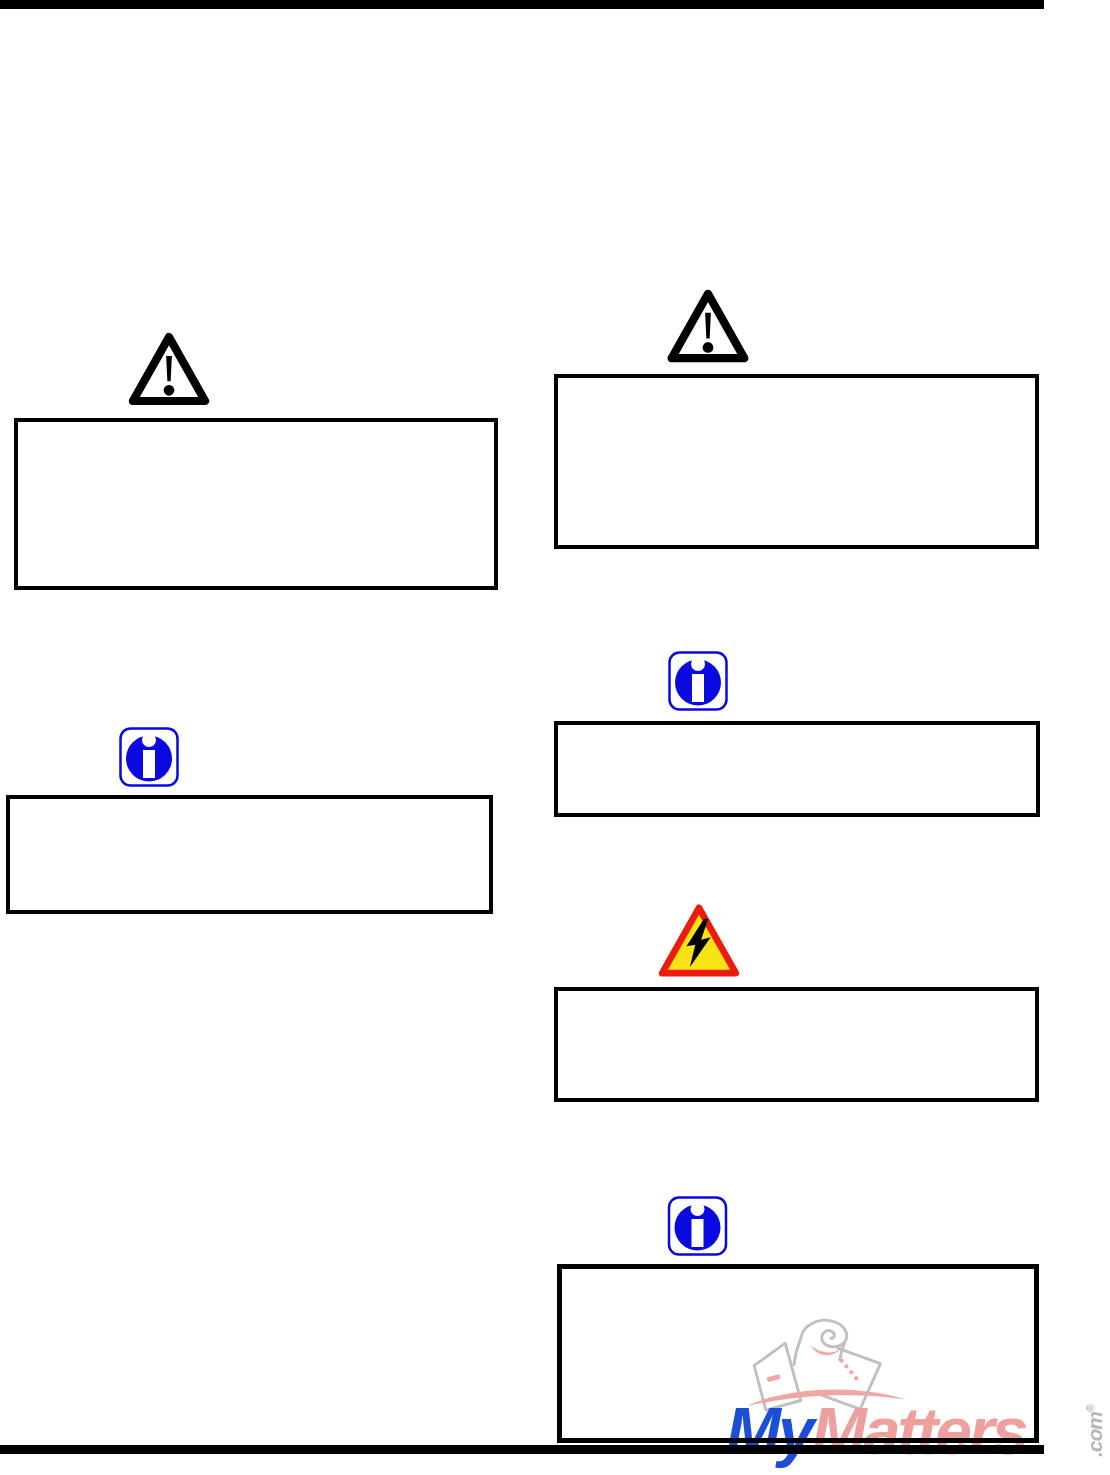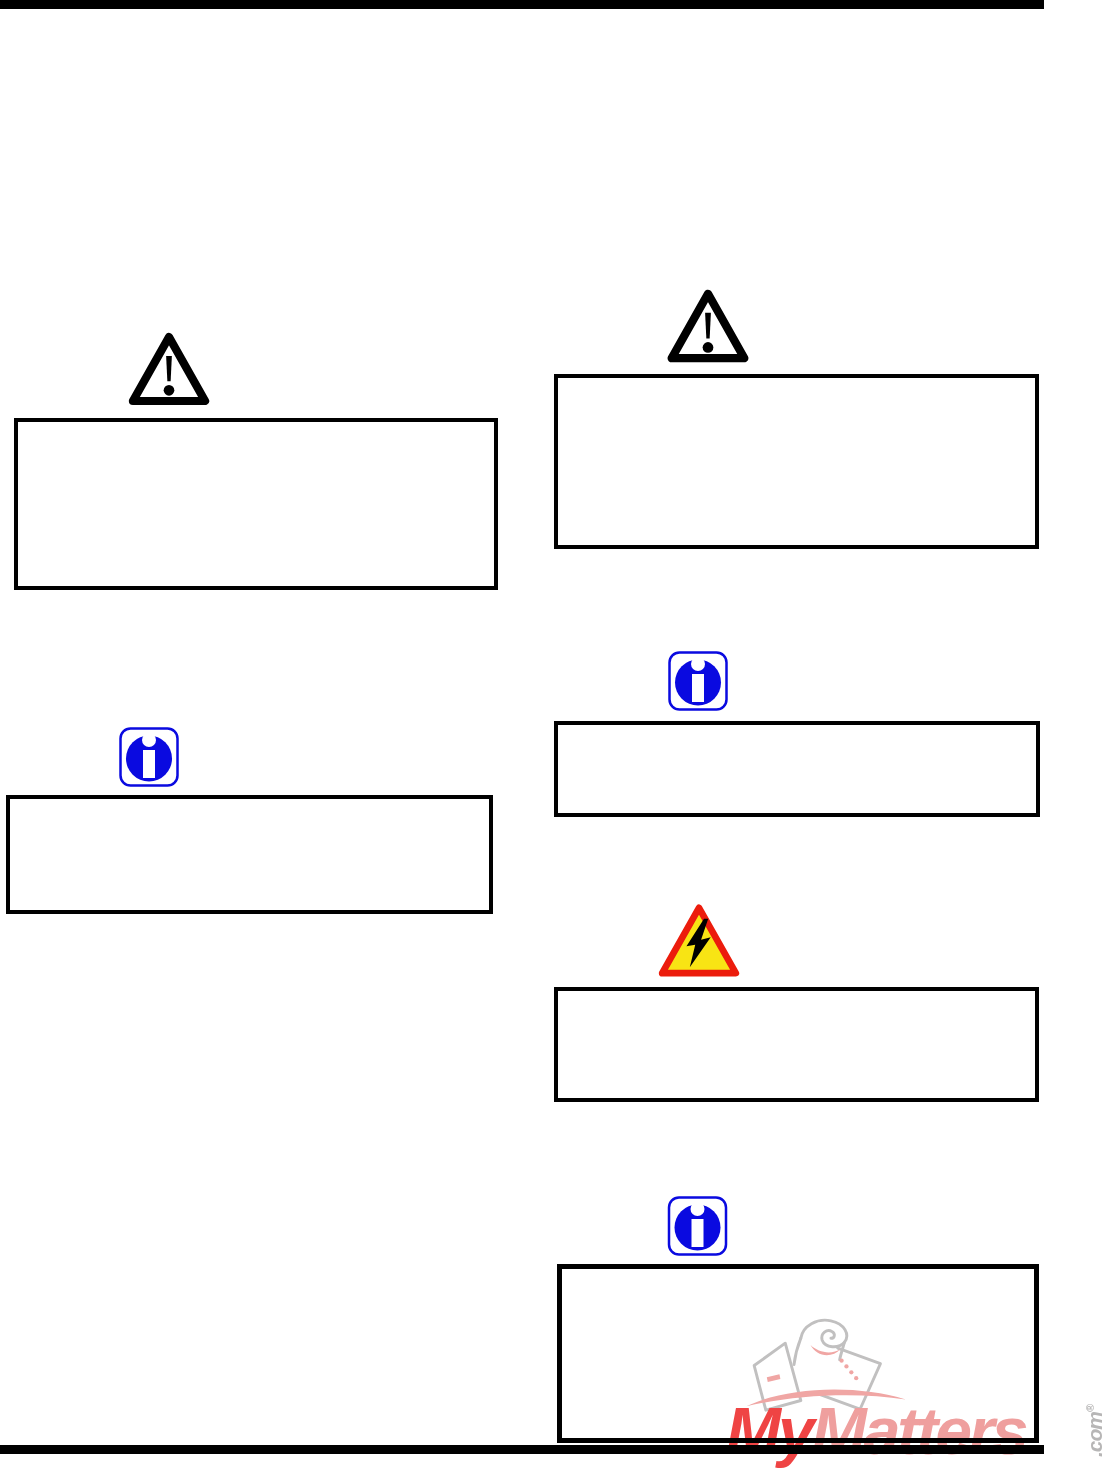--- a/index.html
+++ b/index.html
@@ -39,21 +39,21 @@
 
   
   .watermark { z-index: 1; }
   .wm-logo { left: 738px; top: 1315px; width: 180px; height: 102px; }
   .wm-brand {
     left: 726px; top: 1398px;
     font-size: 66px; line-height: 1;
     font-weight: bold; font-style: italic;
     letter-spacing: -3px; white-space: nowrap;
   }
-  .wm-my      { color: #ef4444; font-style: italic; }
+  .wm-my      { color: #1d4ed8; font-style: italic; }
   .wm-binding { color: #ef9f9e; }
   .wm-domain-wrap {
     left: 1062px; top: 1398px; width: 66px; height: 66px;
     display: flex; align-items: center; justify-content: center;
   }
   .wm-domain-rot {
     display: inline-block;
     transform: rotate(-90deg);
     white-space: nowrap;
     font-size: 21px; font-weight: bold; font-style: italic;

